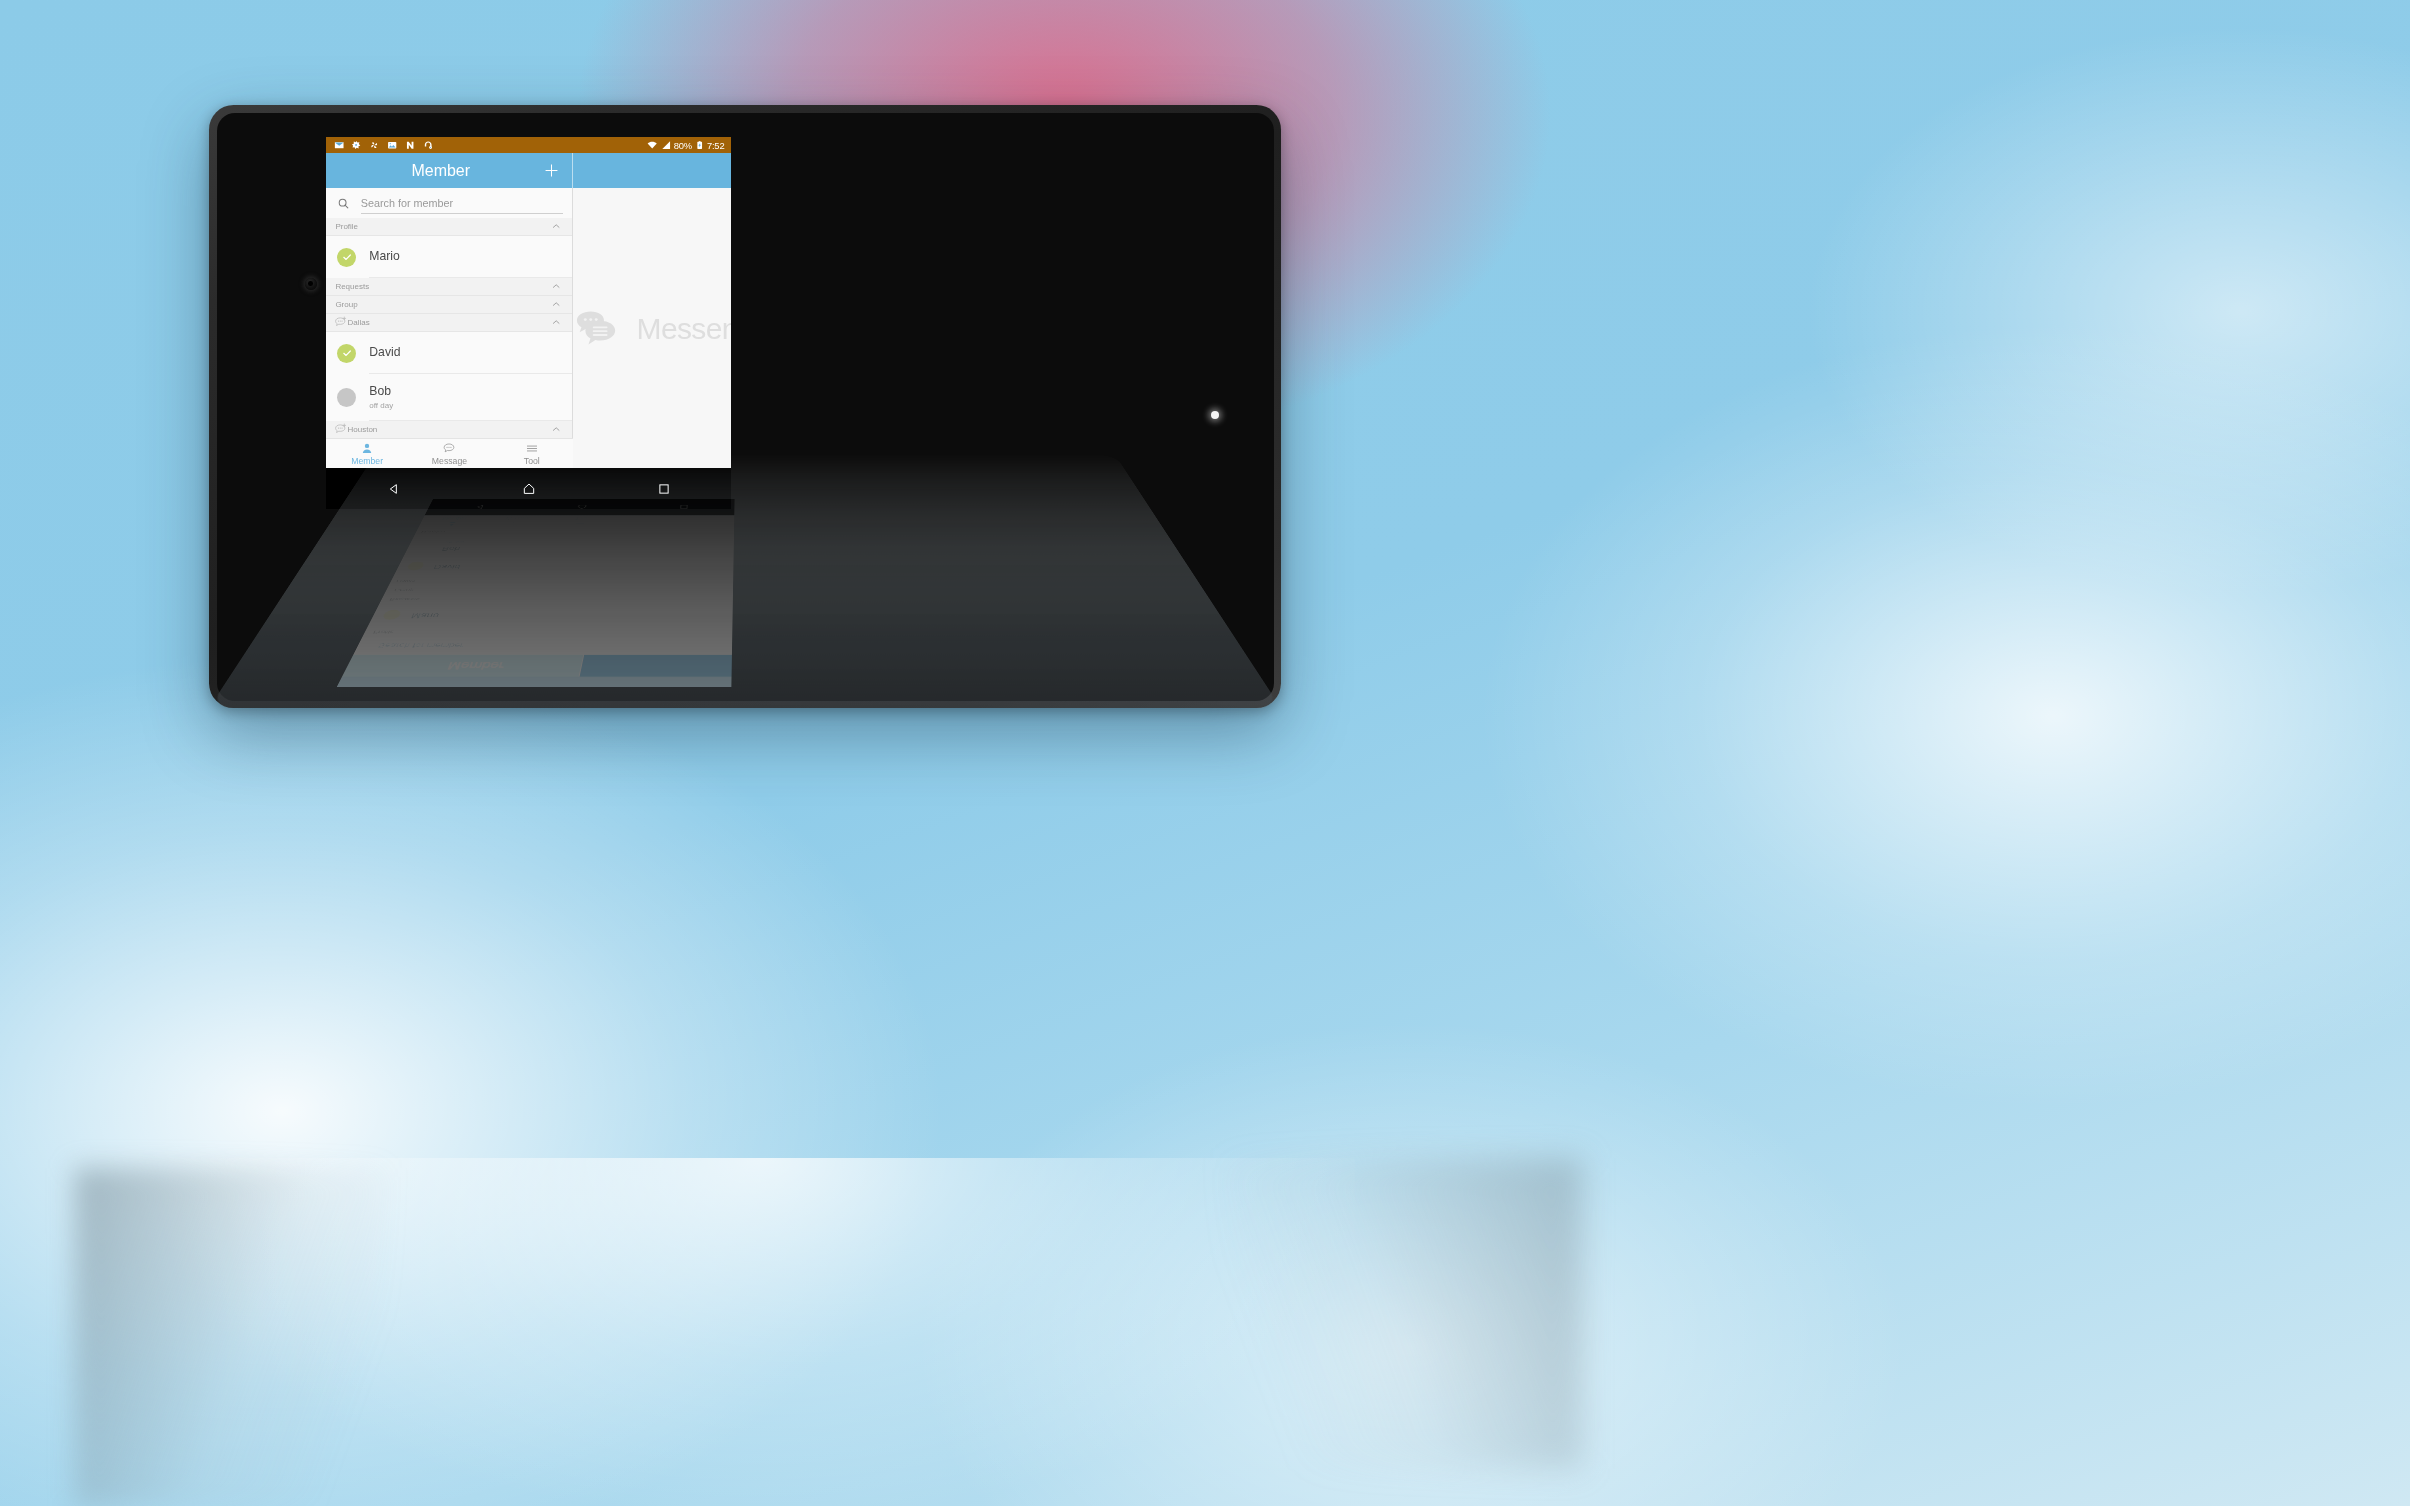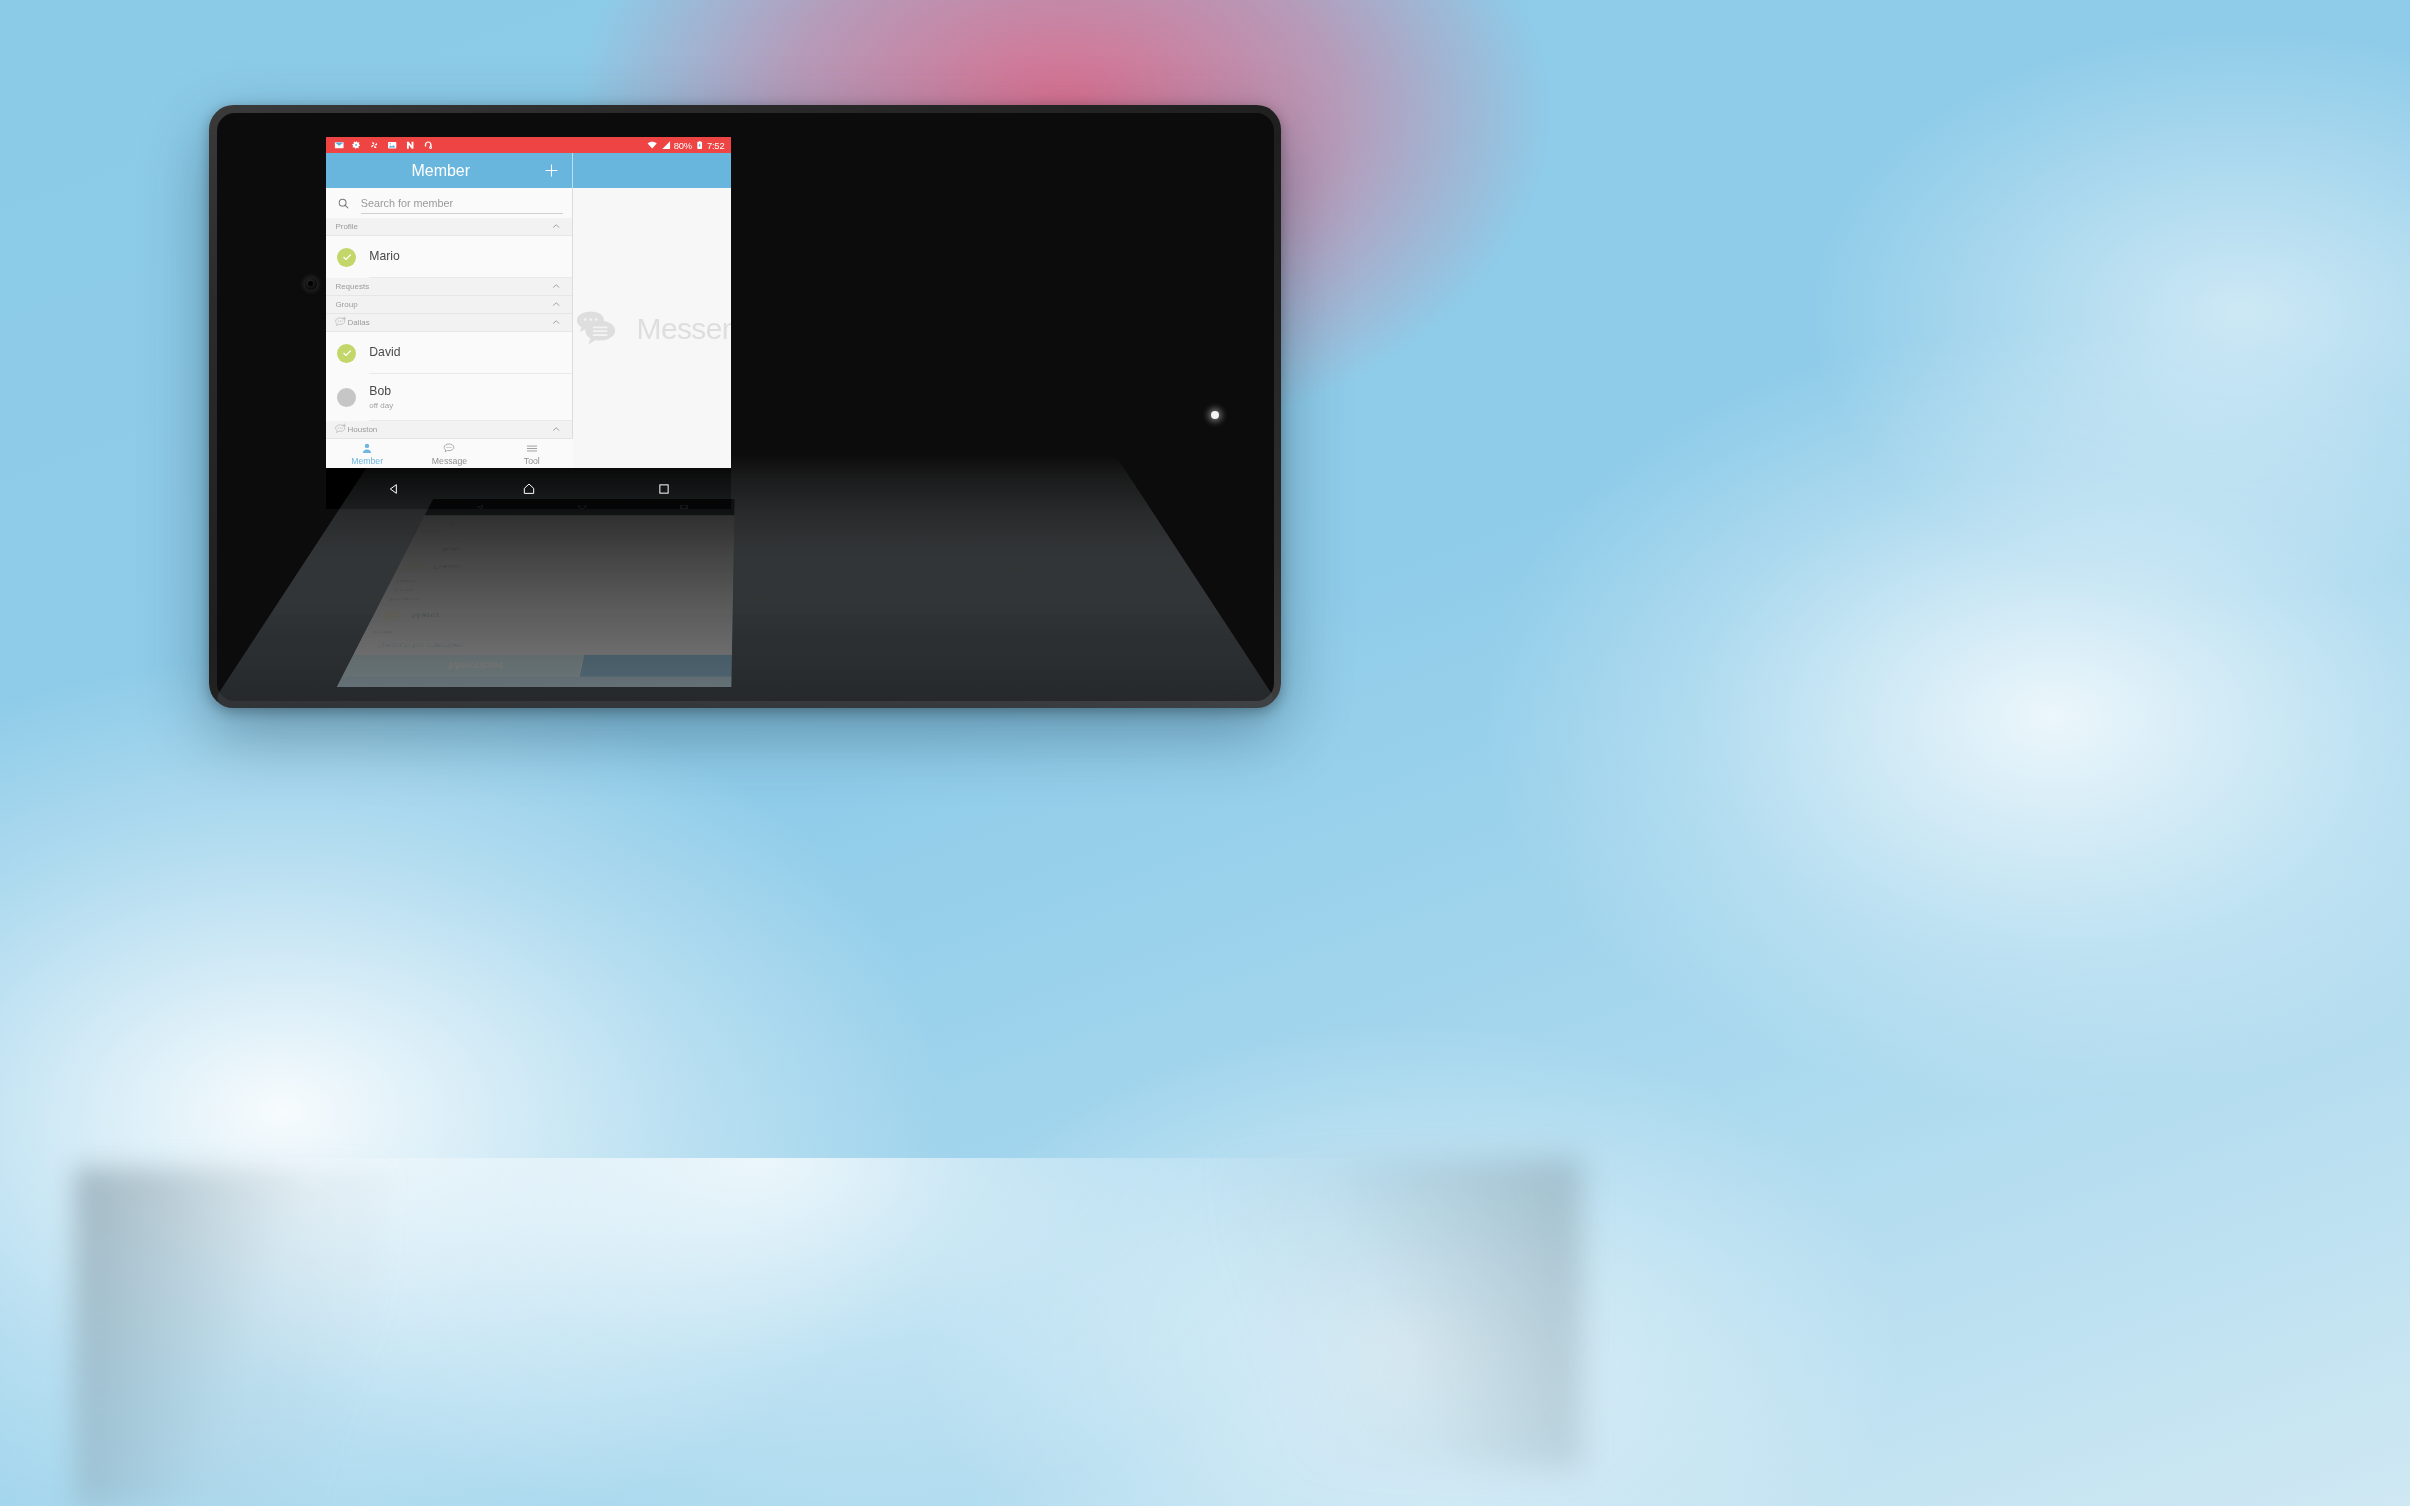--- a/index.html
+++ b/index.html
@@ -69,21 +69,21 @@
     position: absolute;
     left: 326px; top: 137px;
     width: 405px; height: 331px;
     background: #fafafa;
     overflow: hidden;
   }
 
   
   .statusbar {
     height: 16px;
-    background: #ef4444;
+    background: #a16207;
     display: flex; align-items: center;
     padding: 0 6.6px 0 7.5px;
     color: #fff;
   }
   .sb-left { display: flex; align-items: center; gap: 7.5px; flex: 1; }
   .sb-left svg { display: block; }
   .sb-right { display: flex; align-items: center; gap: 2.8px; }
   .sb-text { font-size: 9.4px; color: #fff; letter-spacing: -0.2px; }
 
   

